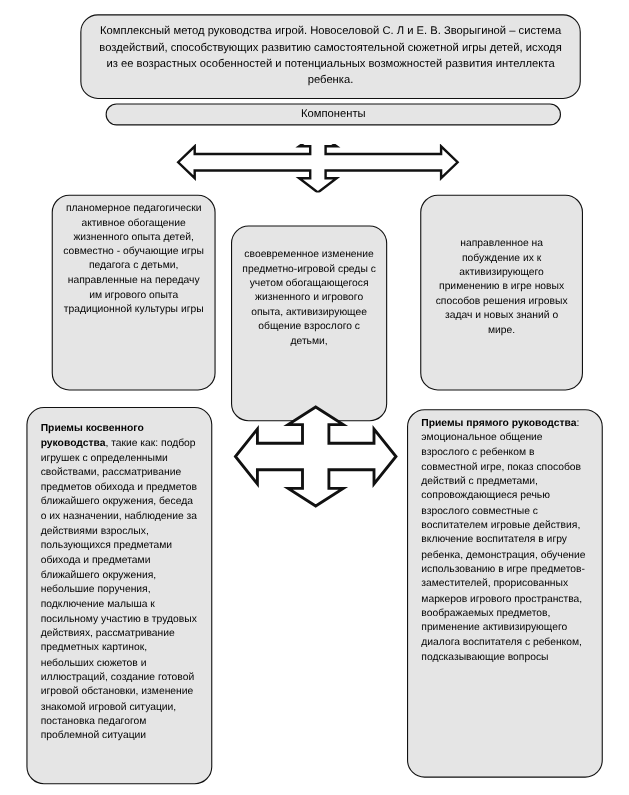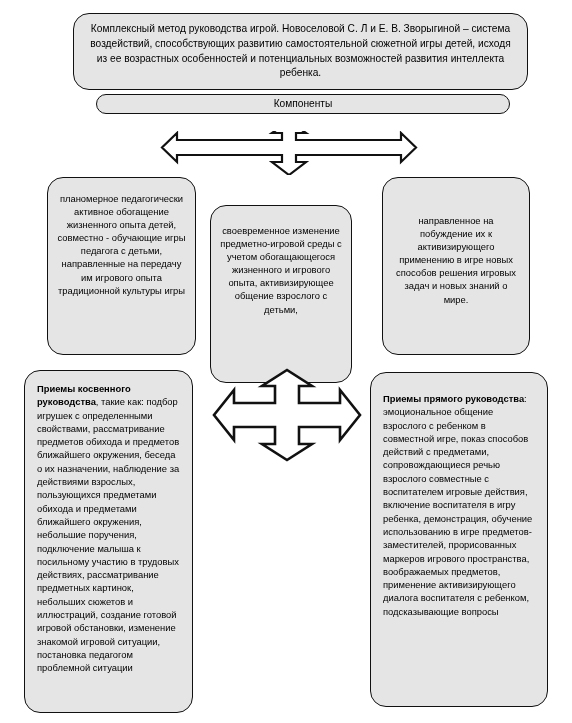--- a/index.html
+++ b/index.html
@@ -79,21 +79,21 @@
     width: 258px;
     height: 44px;
   }
 
   
   .mid-box {
     top: 177px;
     height: 178px;
     border-radius: 16px;
     align-items: flex-start;
-    padding: 14px 9px;
+    padding: 4px 9px;
   }
   .mid-box .txt {
     text-align: center;
     font-size: 9.4px;
     line-height: 13.1px;
   }
   #mid-box-1 { left: 47px;  width: 149px; }
   #mid-box-2 { left: 210px; width: 142px; padding-top: 18px; margin-top: 28px; }
   #mid-box-3 { left: 382px; width: 148px; padding-top: 36px; }
 
@@ -121,21 +121,21 @@
     top: 370px;
     width: 169px;
     height: 343px;
     padding: 11px 12px;
   }
   #bottom-box-right {
     left: 370px;
     top: 372px;
     width: 178px;
     height: 335px;
-    padding: 19px 12px;
+    padding: 4px 12px;
   }
   .lead { font-weight: bold; }
 </style>
 </head>
 <body>
 
 <div class="canvas">
 
   <div class="box" id="title-box">
     <span class="txt">Комплексный метод руководства игрой. Новоселовой С. Л и Е. В. Зворыгиной – система воздействий, способствующих развитию самостоятельной сюжетной игры детей, исходя из ее возрастных особенностей и потенциальных возможностей развития интеллекта ребенка.</span>

